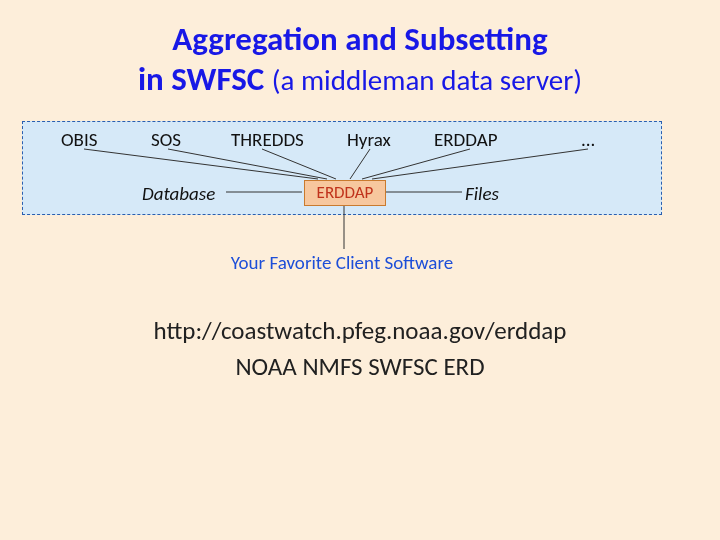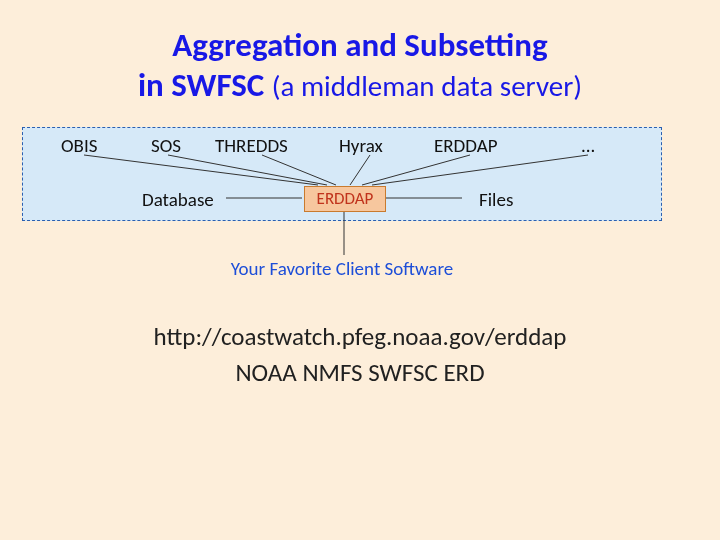--- a/index.html
+++ b/index.html
@@ -6,21 +6,21 @@
   body {
     width: 720px;
     height: 540px;
     background: #fdeeda;
     font-family: Calibri, "Segoe UI", Arial, sans-serif;
     overflow: hidden;
     position: relative;
   }
   .title {
     text-align: center;
-    padding-top: 26px;
+    padding-top: 20px;
     font-size: 33px;
     font-weight: bold;
     color: #1818e6;
     line-height: 1.2;
   }
   .title .sub {
     font-weight: normal;
     font-size: 29px;
   }
   .diagram-wrap {
@@ -45,21 +45,21 @@
   }
   .toprow span { position: absolute; }
   .midrow {
     position: absolute;
     top: 60px;
     left: 0;
     width: 100%;
     font-size: 19px;
     color: #111;
   }
-  .midrow span { position: absolute; }
+  .midrow span { position: absolute; font-style: italic; }
   .erddap-node {
     position: absolute;
     top: 58px;
     left: 281px;
     width: 82px;
     height: 26px;
     background: #f7c79e;
     border: 1px solid #c97a2e;
     color: #c0331c;
     font-size: 17px;
@@ -98,28 +98,28 @@
   <div>
     <span style="font-weight:bold">in SWFSC </span><span class="sub">(a middleman data server)</span>
   </div>
 </div>
 
 <div class="diagram-wrap">
   <div class="bluebox">
     <div class="toprow">
       <span style="left:38px">OBIS</span>
       <span style="left:128px">SOS</span>
-      <span style="left:192px">THREDDS</span>
-      <span style="left:316px">Hyrax</span>
+      <span style="left:208px">THREDDS</span>
+      <span style="left:324px">Hyrax</span>
       <span style="left:411px">ERDDAP</span>
       <span style="left:558px">...</span>
     </div>
     <div class="midrow">
       <span style="left:119px">Database</span>
-      <span style="left:456px">Files</span>
+      <span style="left:442px">Files</span>
     </div>
     <div class="erddap-node">ERDDAP</div>
   </div>
 
   <svg class="lines" width="640" height="160">
     <g stroke="#333" stroke-width="1" fill="none">
       <line x1="62" y1="28" x2="296" y2="58"></line>
       <line x1="146" y1="28" x2="305" y2="58"></line>
       <line x1="240" y1="28" x2="314" y2="58"></line>
       <line x1="348" y1="28" x2="328" y2="58"></line>

